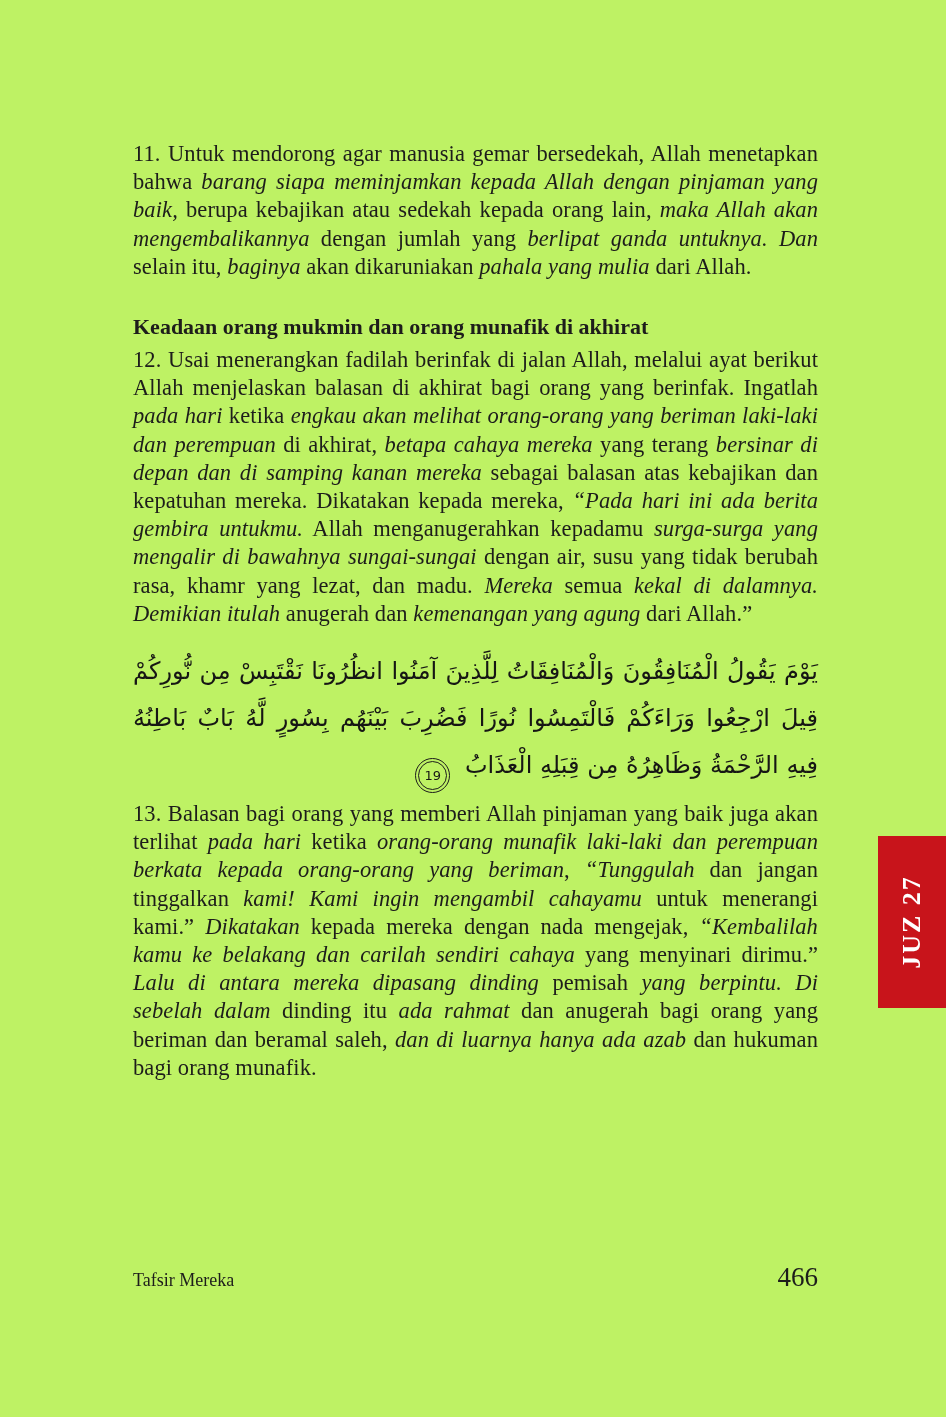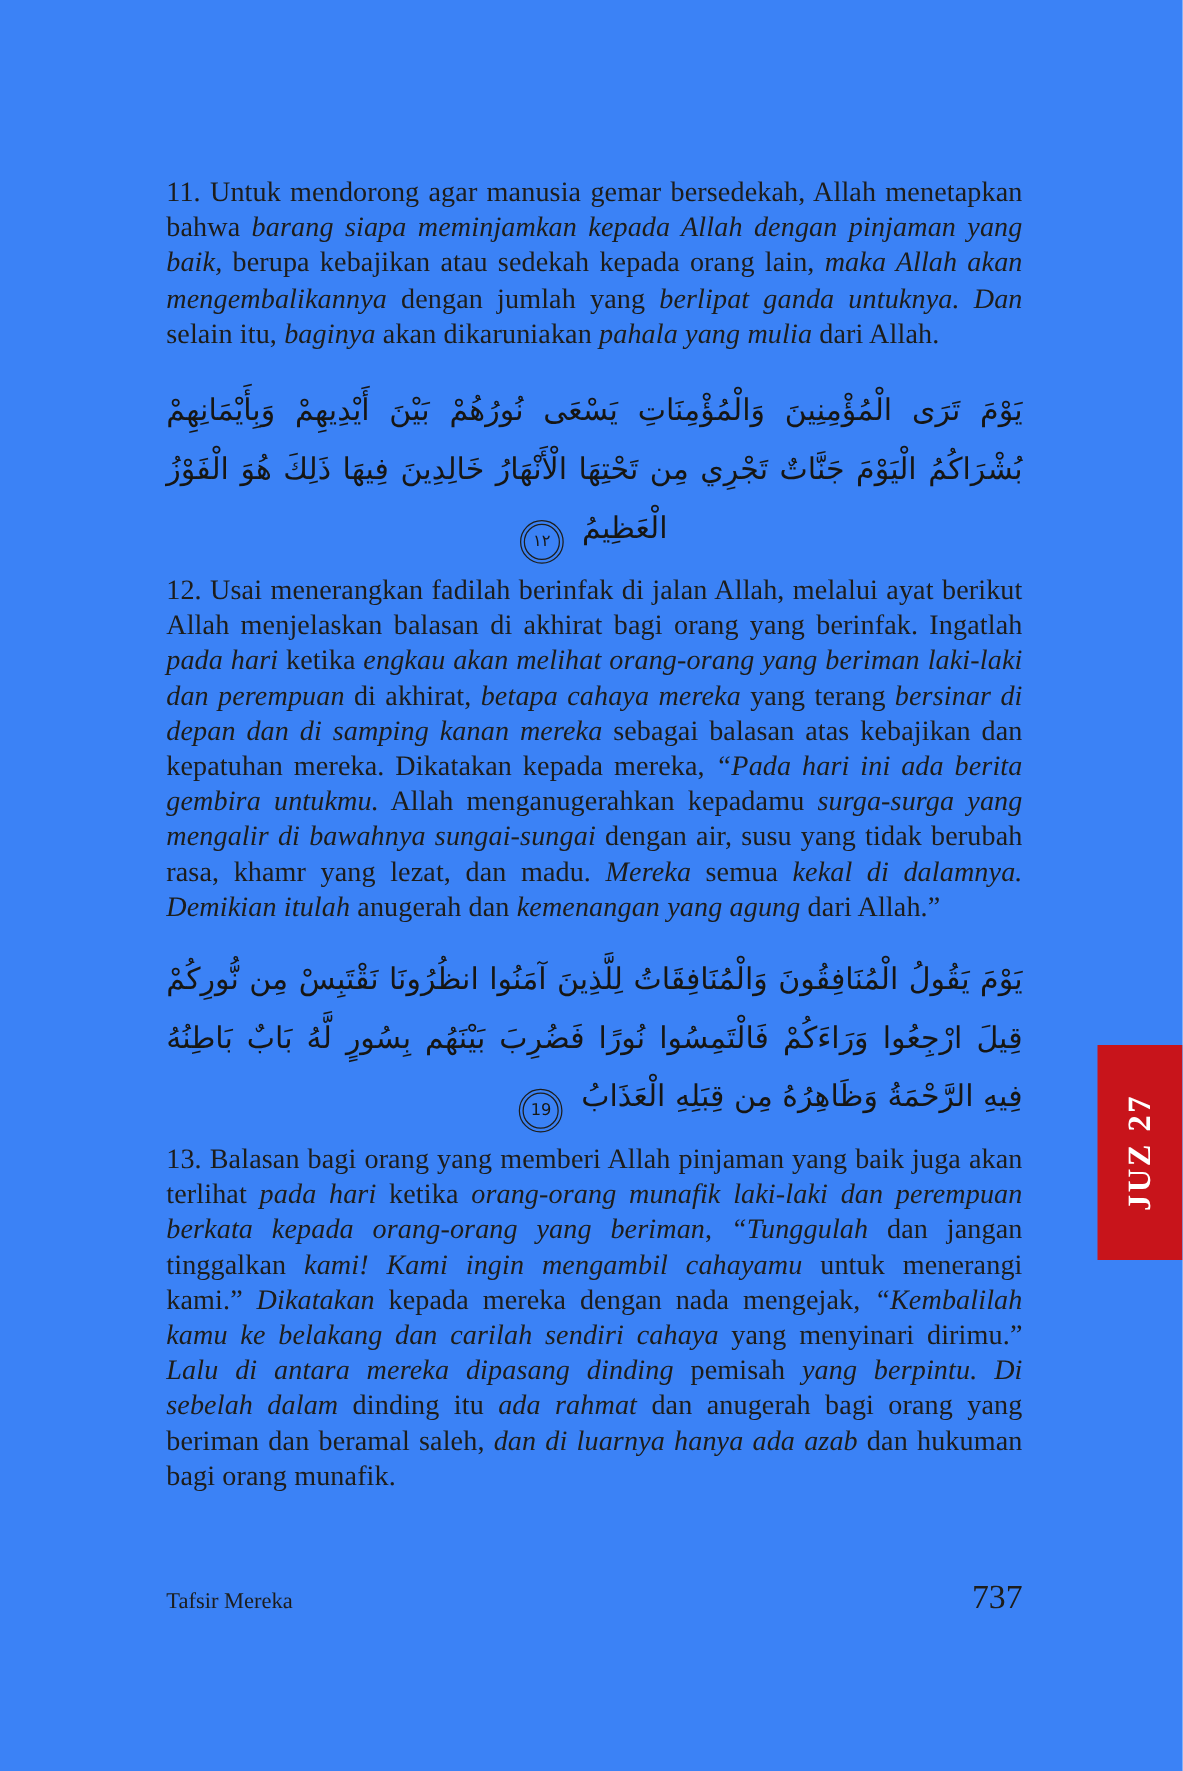--- a/index.html
+++ b/index.html
@@ -4,21 +4,21 @@
 <style>
   html, body { margin: 0; padding: 0; }
   body {
     width: 946px; height: 1417px;
     background: #ffffff;
     font-family: "Liberation Serif", "DejaVu Serif", serif;
     color: #1d1d1b;
     position: relative;
     overflow: hidden;
   }
-  .page { position: absolute; inset: 0; background: #3b82f6; }
+  .page { position: absolute; inset: 0; background: #bef264; }
 
   .content {
     position: absolute;
     left: 133px; top: 140px; width: 685px;
   }
 
   .para {
     font-size: 22.5px;
     line-height: 28.2px;
     text-align: justify;
@@ -95,39 +95,36 @@
 </style>
 </head>
 <body>
 
 <div class="page">
 
   <div class="content">
 
     <p class="para p11"><span>11. Untuk mendorong agar manusia gemar bersedekah, Allah menetapkan bahwa </span><span class="it">barang siapa meminjamkan kepada Allah dengan pinjaman yang baik,</span><span> berupa kebajikan atau sedekah kepada orang lain, </span><span class="it">maka Allah akan mengembalikannya</span><span> dengan jumlah yang </span><span class="it">berlipat ganda untuknya.</span><span> </span><span class="it">Dan</span><span> selain itu, </span><span class="it">baginya</span><span> akan dikaruniakan </span><span class="it">pahala yang mulia</span><span> dari Allah.</span></p>
 
+    <h2 class="section-heading">Keadaan orang mukmin dan orang munafik di akhirat</h2>
 
-    <div class="arabic v12">
-      <span>يَوْمَ تَرَى الْمُؤْمِنِينَ وَالْمُؤْمِنَاتِ يَسْعَى نُورُهُمْ بَيْنَ أَيْدِيهِمْ وَبِأَيْمَانِهِمْ بُشْرَاكُمُ الْيَوْمَ جَنَّاتٌ تَجْرِي مِن تَحْتِهَا الْأَنْهَارُ خَالِدِينَ فِيهَا ذَلِكَ هُوَ الْفَوْزُ الْعَظِيمُ</span>
-      <span class="ayah-marker">١٢</span>
-    </div>
 
     <p class="para p12"><span>12. Usai menerangkan fadilah berinfak di jalan Allah, melalui ayat berikut Allah menjelaskan balasan di akhirat bagi orang yang berinfak. Ingatlah </span><span class="it">pada hari</span><span> ketika </span><span class="it">engkau akan melihat orang-orang yang beriman laki-laki dan perempuan</span><span> di akhirat, </span><span class="it">betapa cahaya mereka</span><span> yang terang </span><span class="it">bersinar di depan dan di samping kanan mereka</span><span> sebagai balasan atas kebajikan dan kepatuhan mereka. Dikatakan kepada mereka, </span><span class="it">“Pada hari ini ada berita gembira untukmu.</span><span> Allah menganugerahkan kepadamu </span><span class="it">surga-surga yang mengalir di bawahnya sungai-sungai</span><span> dengan air, susu yang tidak berubah rasa, khamr yang lezat, dan madu. </span><span class="it">Mereka</span><span> semua </span><span class="it">kekal di dalamnya. Demikian itulah</span><span> anugerah dan </span><span class="it">kemenangan yang agung</span><span> dari Allah.”</span></p>
 
     <div class="arabic v13">
       <span>يَوْمَ يَقُولُ الْمُنَافِقُونَ وَالْمُنَافِقَاتُ لِلَّذِينَ آمَنُوا انظُرُونَا نَقْتَبِسْ مِن نُّورِكُمْ قِيلَ ارْجِعُوا وَرَاءَكُمْ فَالْتَمِسُوا نُورًا فَضُرِبَ بَيْنَهُم بِسُورٍ لَّهُ بَابٌ بَاطِنُهُ فِيهِ الرَّحْمَةُ وَظَاهِرُهُ مِن قِبَلِهِ الْعَذَابُ</span>
       <span class="ayah-marker">19</span>
     </div>
 
     <p class="para p13"><span>13. Balasan bagi orang yang memberi Allah pinjaman yang baik juga akan terlihat </span><span class="it">pada hari</span><span> ketika </span><span class="it">orang-orang munafik laki-laki dan perempuan berkata kepada orang-orang yang beriman</span><span>, </span><span class="it">“Tunggulah</span><span> dan jangan tinggalkan </span><span class="it">kami! Kami ingin mengambil cahayamu</span><span> untuk menerangi kami.” </span><span class="it">Dikatakan</span><span> kepada mereka dengan nada mengejak, </span><span class="it">“Kembalilah kamu ke belakang dan carilah sendiri cahaya</span><span> yang menyinari dirimu.” </span><span class="it">Lalu di antara mereka dipasang dinding</span><span> pemisah </span><span class="it">yang berpintu. Di sebelah dalam</span><span> dinding itu </span><span class="it">ada rahmat</span><span> dan anugerah bagi orang yang beriman dan beramal saleh, </span><span class="it">dan di luarnya hanya ada azab</span><span> dan hukuman bagi orang munafik.</span></p>
 
   </div>
 
   <div class="juz-tab" style="background: rgb(200, 20, 27);">
     <span class="label">JUZ 27</span>
   </div>
 
   <div class="footer">
     <span class="footer-book">Tafsir Mereka</span>
-    <span class="footer-page">737</span>
+    <span class="footer-page">466</span>
   </div>
 
 </div>
 
 </body></html>

